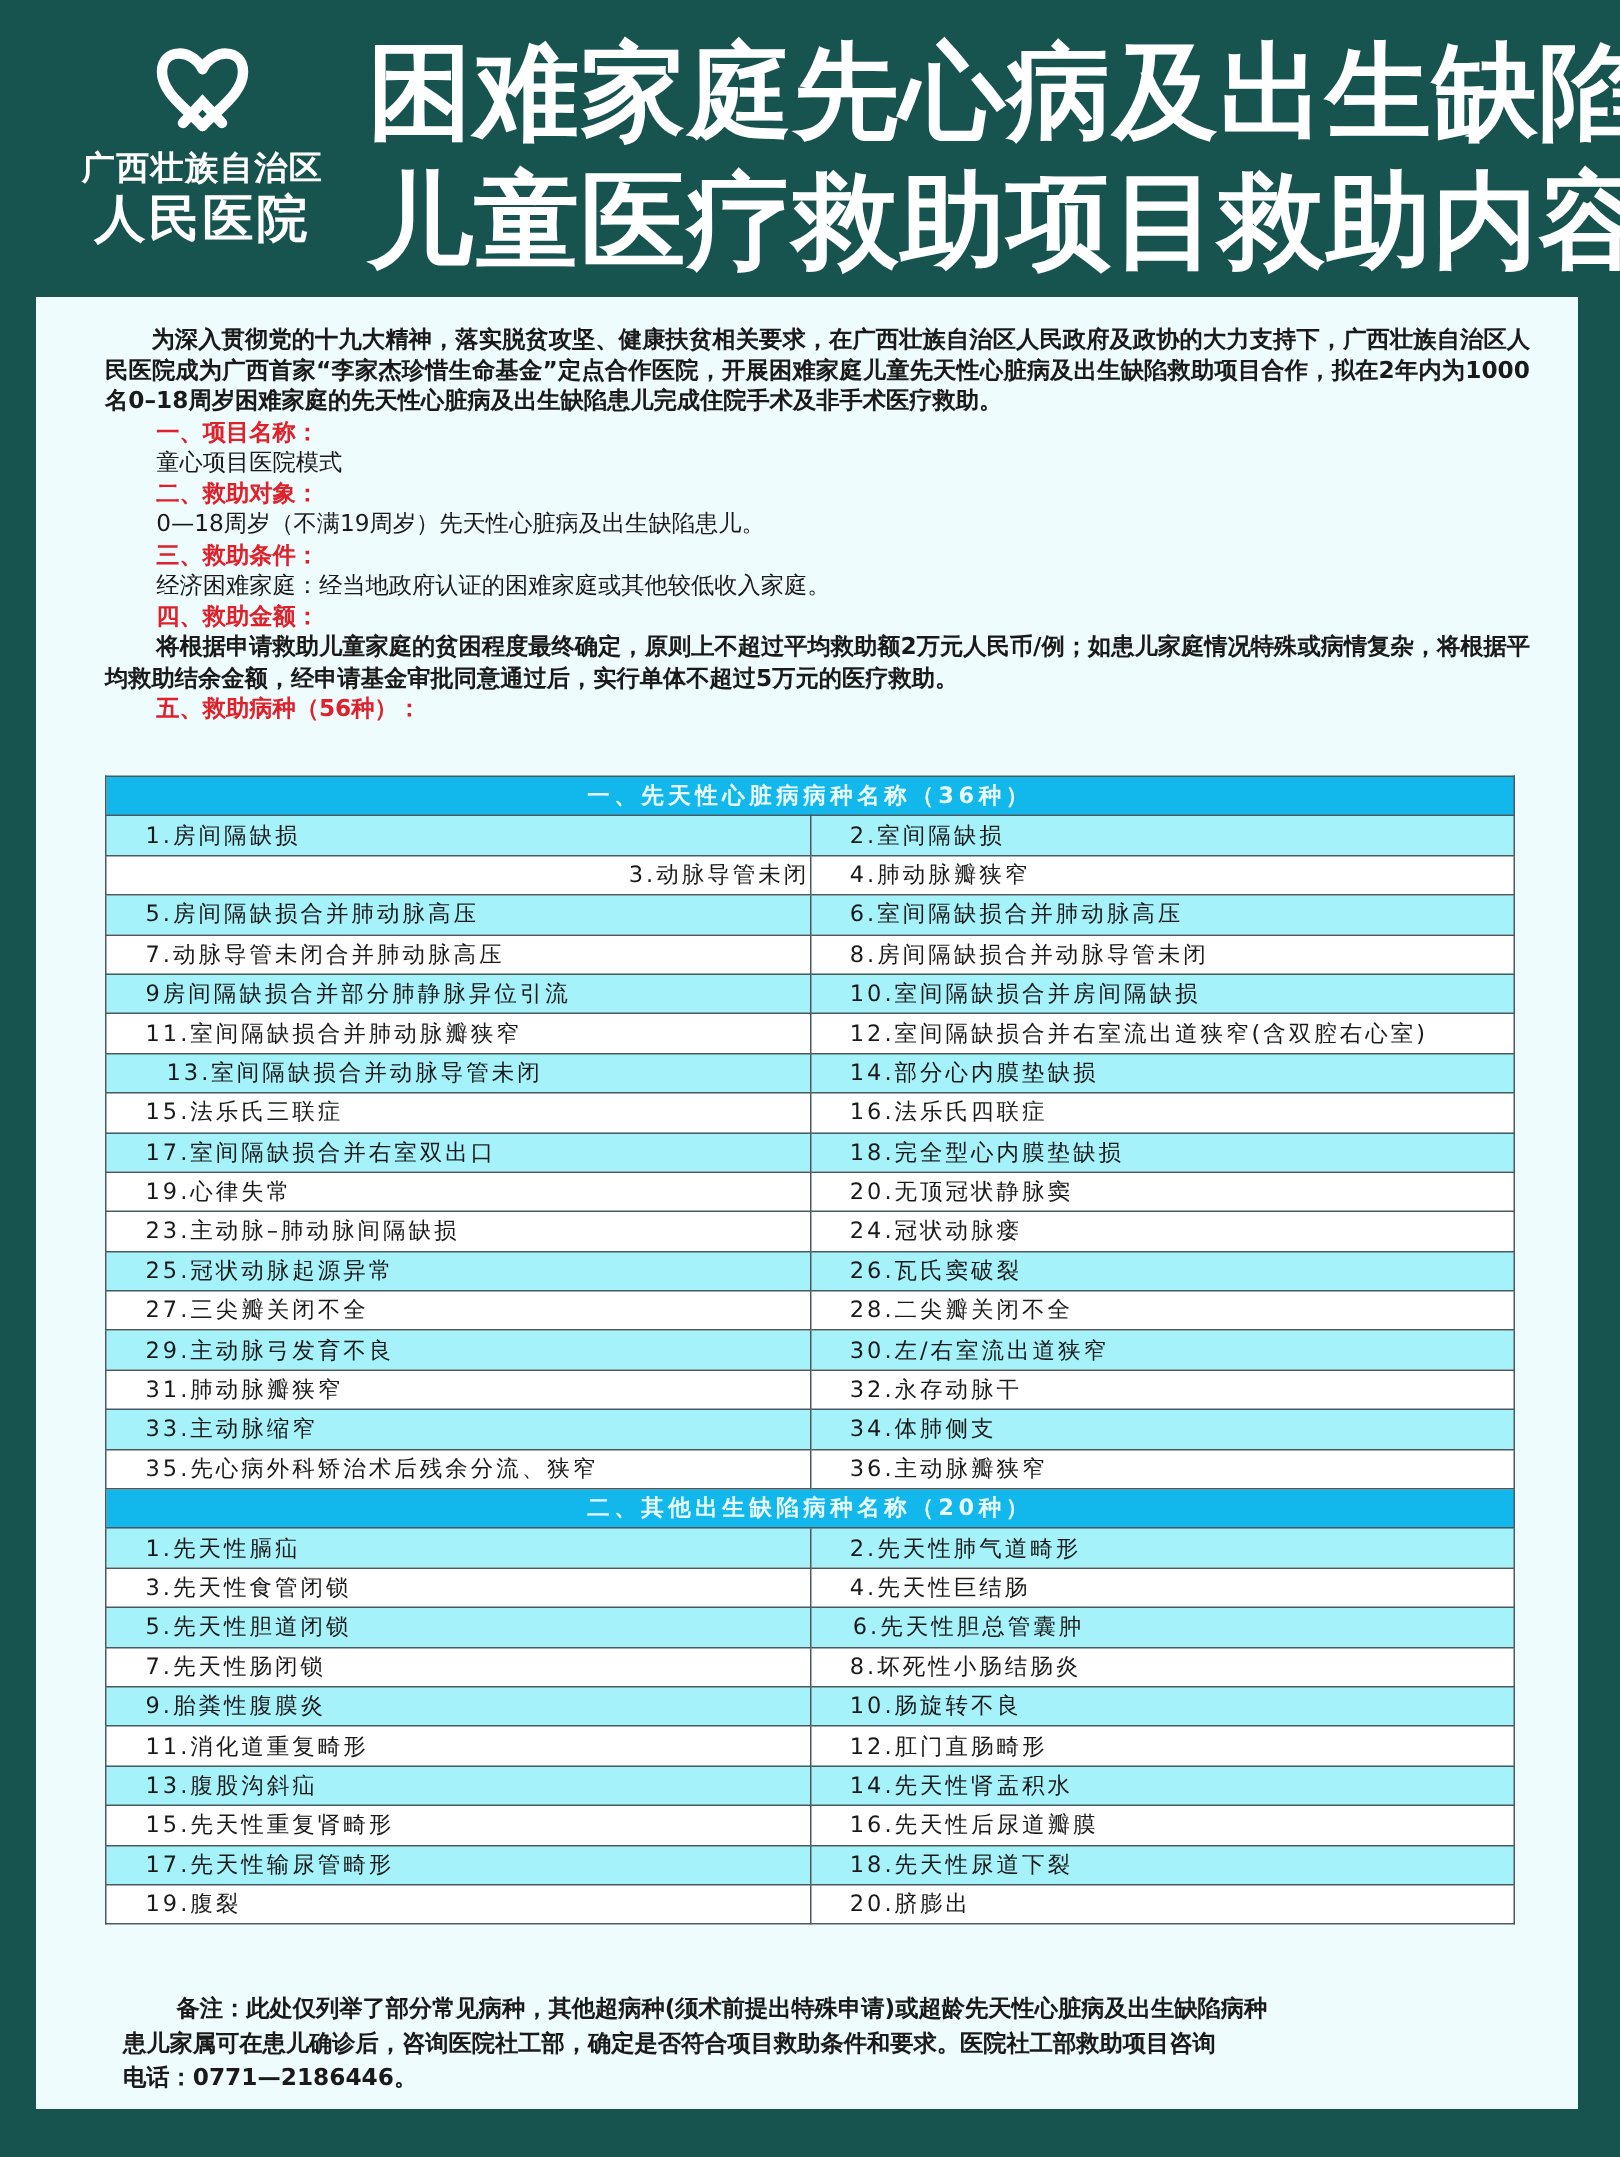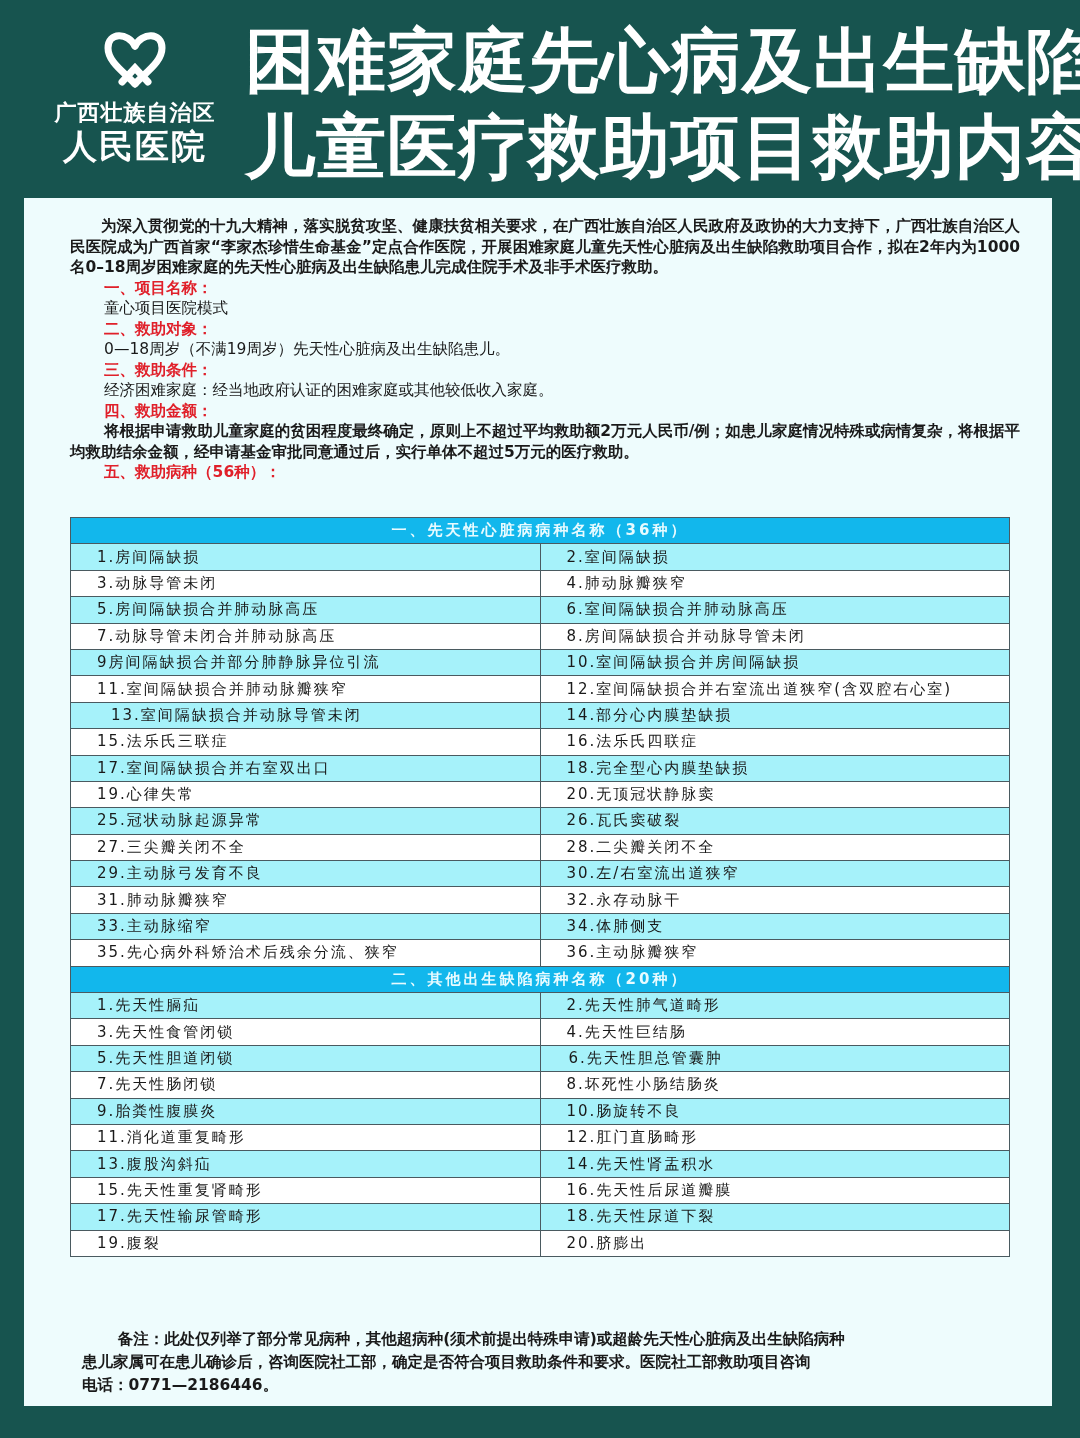--- a/index.html
+++ b/index.html
@@ -67,21 +67,21 @@
   <table>
     <tbody id="tbody">
         <tr>
           <th class="group" colspan="2">一、先天性心脏病病种名称（36种）</th>
         </tr>
         <tr class="alt">
           <td style="width: 50%;">1.房间隔缺损</td>
           <td style="width: 50%;">2.室间隔缺损</td>
         </tr>
         <tr class="plain">
-          <td style="width: 50%;">3.动脉导管未闭</td>
+          <td style="width: 50%; text-align: right;">3.动脉导管未闭</td>
           <td style="width: 50%;">4.肺动脉瓣狭窄</td>
         </tr>
         <tr class="alt">
           <td style="width: 50%;">5.房间隔缺损合并肺动脉高压</td>
           <td style="width: 50%;">6.室间隔缺损合并肺动脉高压</td>
         </tr>
         <tr class="plain">
           <td style="width: 50%;">7.动脉导管未闭合并肺动脉高压</td>
           <td style="width: 50%;">8.房间隔缺损合并动脉导管未闭</td>
         </tr>
@@ -101,20 +101,24 @@
           <td style="width: 50%;">15.法乐氏三联症</td>
           <td style="width: 50%;">16.法乐氏四联症</td>
         </tr>
         <tr class="alt">
           <td style="width: 50%;">17.室间隔缺损合并右室双出口</td>
           <td style="width: 50%;">18.完全型心内膜垫缺损</td>
         </tr>
         <tr class="plain">
           <td style="width: 50%;">19.心律失常</td>
           <td style="width: 50%;">20.无顶冠状静脉窦</td>
+        </tr>
+        <tr class="plain">
+          <td style="width: 50%;">23.主动脉–肺动脉间隔缺损</td>
+          <td style="width: 50%;">24.冠状动脉瘘</td>
         </tr>
         <tr class="alt">
           <td style="width: 50%;">25.冠状动脉起源异常</td>
           <td style="width: 50%;">26.瓦氏窦破裂</td>
         </tr>
         <tr class="plain">
           <td style="width: 50%;">27.三尖瓣关闭不全</td>
           <td style="width: 50%;">28.二尖瓣关闭不全</td>
         </tr>
         <tr class="alt">

